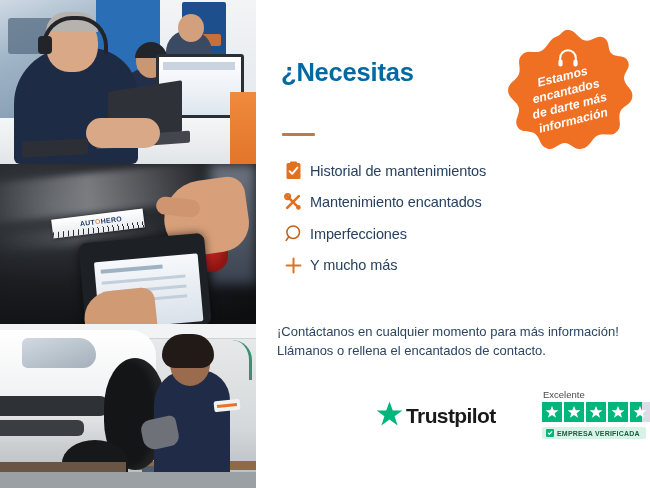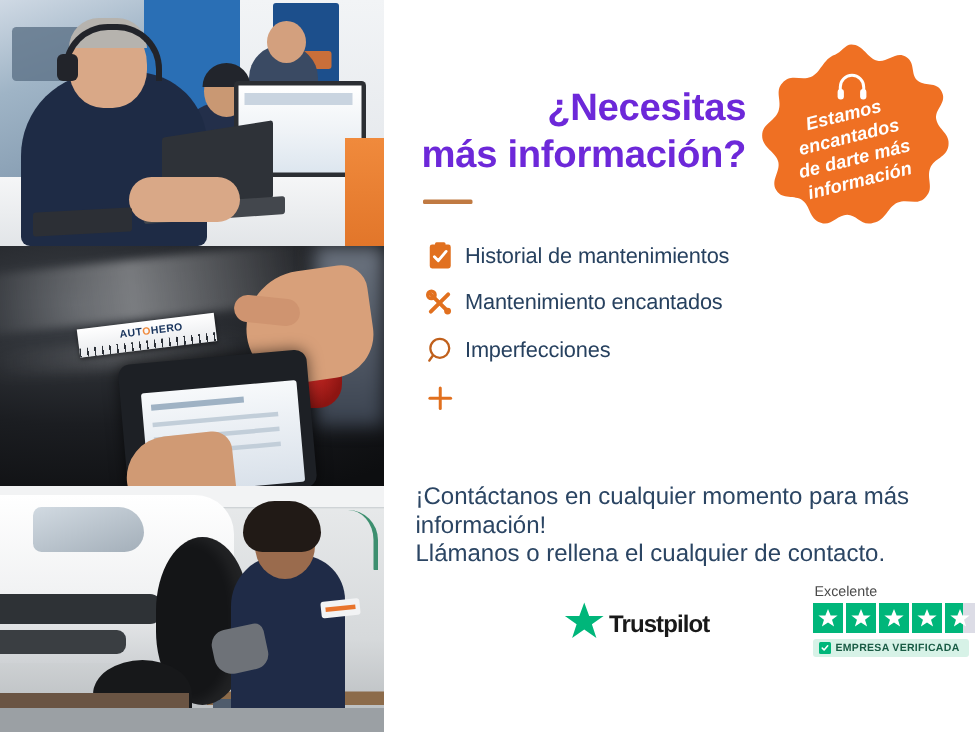--- a/index.html
+++ b/index.html
@@ -311,23 +311,22 @@
     background: #ffffff;
   }
 
   .headline {
     position: absolute;
     left: 25px; top: 57px;
     margin: 0;
     font-size: 25.5px;
     line-height: 31px;
     font-weight: bold;
-    color: #6d28d9;
+    color: #0369a1;
     letter-spacing: -0.2px;
-    text-align: right;
   }
 
   .divider {
     position: absolute;
     left: 26px; top: 133px;
     width: 33px; height: 3px;
     background: #c07a42;
     border-radius: 1px;
   }
 
@@ -357,21 +356,21 @@
     color: #27415f;
     letter-spacing: -0.1px;
   }
 
   
   .contact {
     position: absolute;
     left: 21px; top: 322px;
     width: 360px;
     margin: 0;
-    font-size: 16px;
+    font-size: 13px;
     line-height: 19px;
     color: #2b4563;
   }
 
   
   .badge {
     position: absolute;
     left: 500px; top: 27px;
     width: 135px; height: 135px;
   }
@@ -407,21 +406,21 @@
     left: 376px; top: 389px;
     width: 244px; height: 62px;
   }
   .tp-logo {
     position: absolute;
     left: 0; top: 12px;
     display: flex;
     align-items: center;
   }
   .tp-logo-text {
-    font-size: 16px;
+    font-size: 21px;
     font-weight: bold;
     color: #191919;
     letter-spacing: -0.6px;
     margin-left: 3px;
   }
   .tp-right {
     position: absolute;
     left: 126px; top: 0;
     width: 118px;
     margin-left: 40px;
@@ -543,21 +542,21 @@
       <div class="p3-tech-logo"></div>
       <div class="p3-glove"></div>
       <div class="p3-ramp"></div>
       <div class="p3-lift"></div>
     </div>
 
   </div>
 
   <div class="content">
 
-    <h1 class="headline"><span>¿Necesitas</span><br><span>más información?</span></h1>
+    <h1 class="headline"><span>¿Necesitas</span><br></h1>
 
     <div class="divider"></div>
 
     <ul class="feature-list">
 
       <li class="feature-item">
         <span class="feature-icon">
           <svg width="17" height="19" viewBox="0 0 17 19" aria-hidden="true">
             <rect x="1.5" y="2" width="14" height="16" rx="1.6" fill="#e1701f"></rect>
             <rect x="5" y="0.5" width="7" height="3.4" rx="1" fill="#e1701f"></rect>
@@ -594,25 +593,26 @@
 
       <li class="feature-item">
         <span class="feature-icon">
           <svg width="19" height="19" viewBox="0 0 19 19" aria-hidden="true">
             <g stroke="#e1701f" stroke-width="2" stroke-linecap="round">
               <line x1="9.5" y1="2.6" x2="9.5" y2="16.4"></line>
               <line x1="2.6" y1="9.5" x2="16.4" y2="9.5"></line>
             </g>
           </svg>
         </span>
+        <span class="feature-label">Y mucho más</span>
       </li>
 
     </ul>
 
-    <p class="contact"><span>¡Contáctanos en cualquier momento para más información!</span><br><span>Llámanos o rellena el cualquier de contacto.</span></p>
+    <p class="contact"><span>¡Contáctanos en cualquier momento para más información!</span><br><span>Llámanos o rellena el encantados de contacto.</span></p>
 
   </div>
 
   <div class="badge">
     <svg width="135" height="135" viewBox="0 0 100 100" aria-hidden="true">
       <path fill="#ef7023" d="
         M50 2
         C56 2 58 9 63 10 C68 11 72 5 77 8 C82 11 79 17 83 20
         C87 23 93 20 95 26 C97 31 91 34 92 39 C93 44 99 46 98 52
         C97 58 91 58 89 63 C87 68 91 73 87 77 C83 82 78 78 73 80

